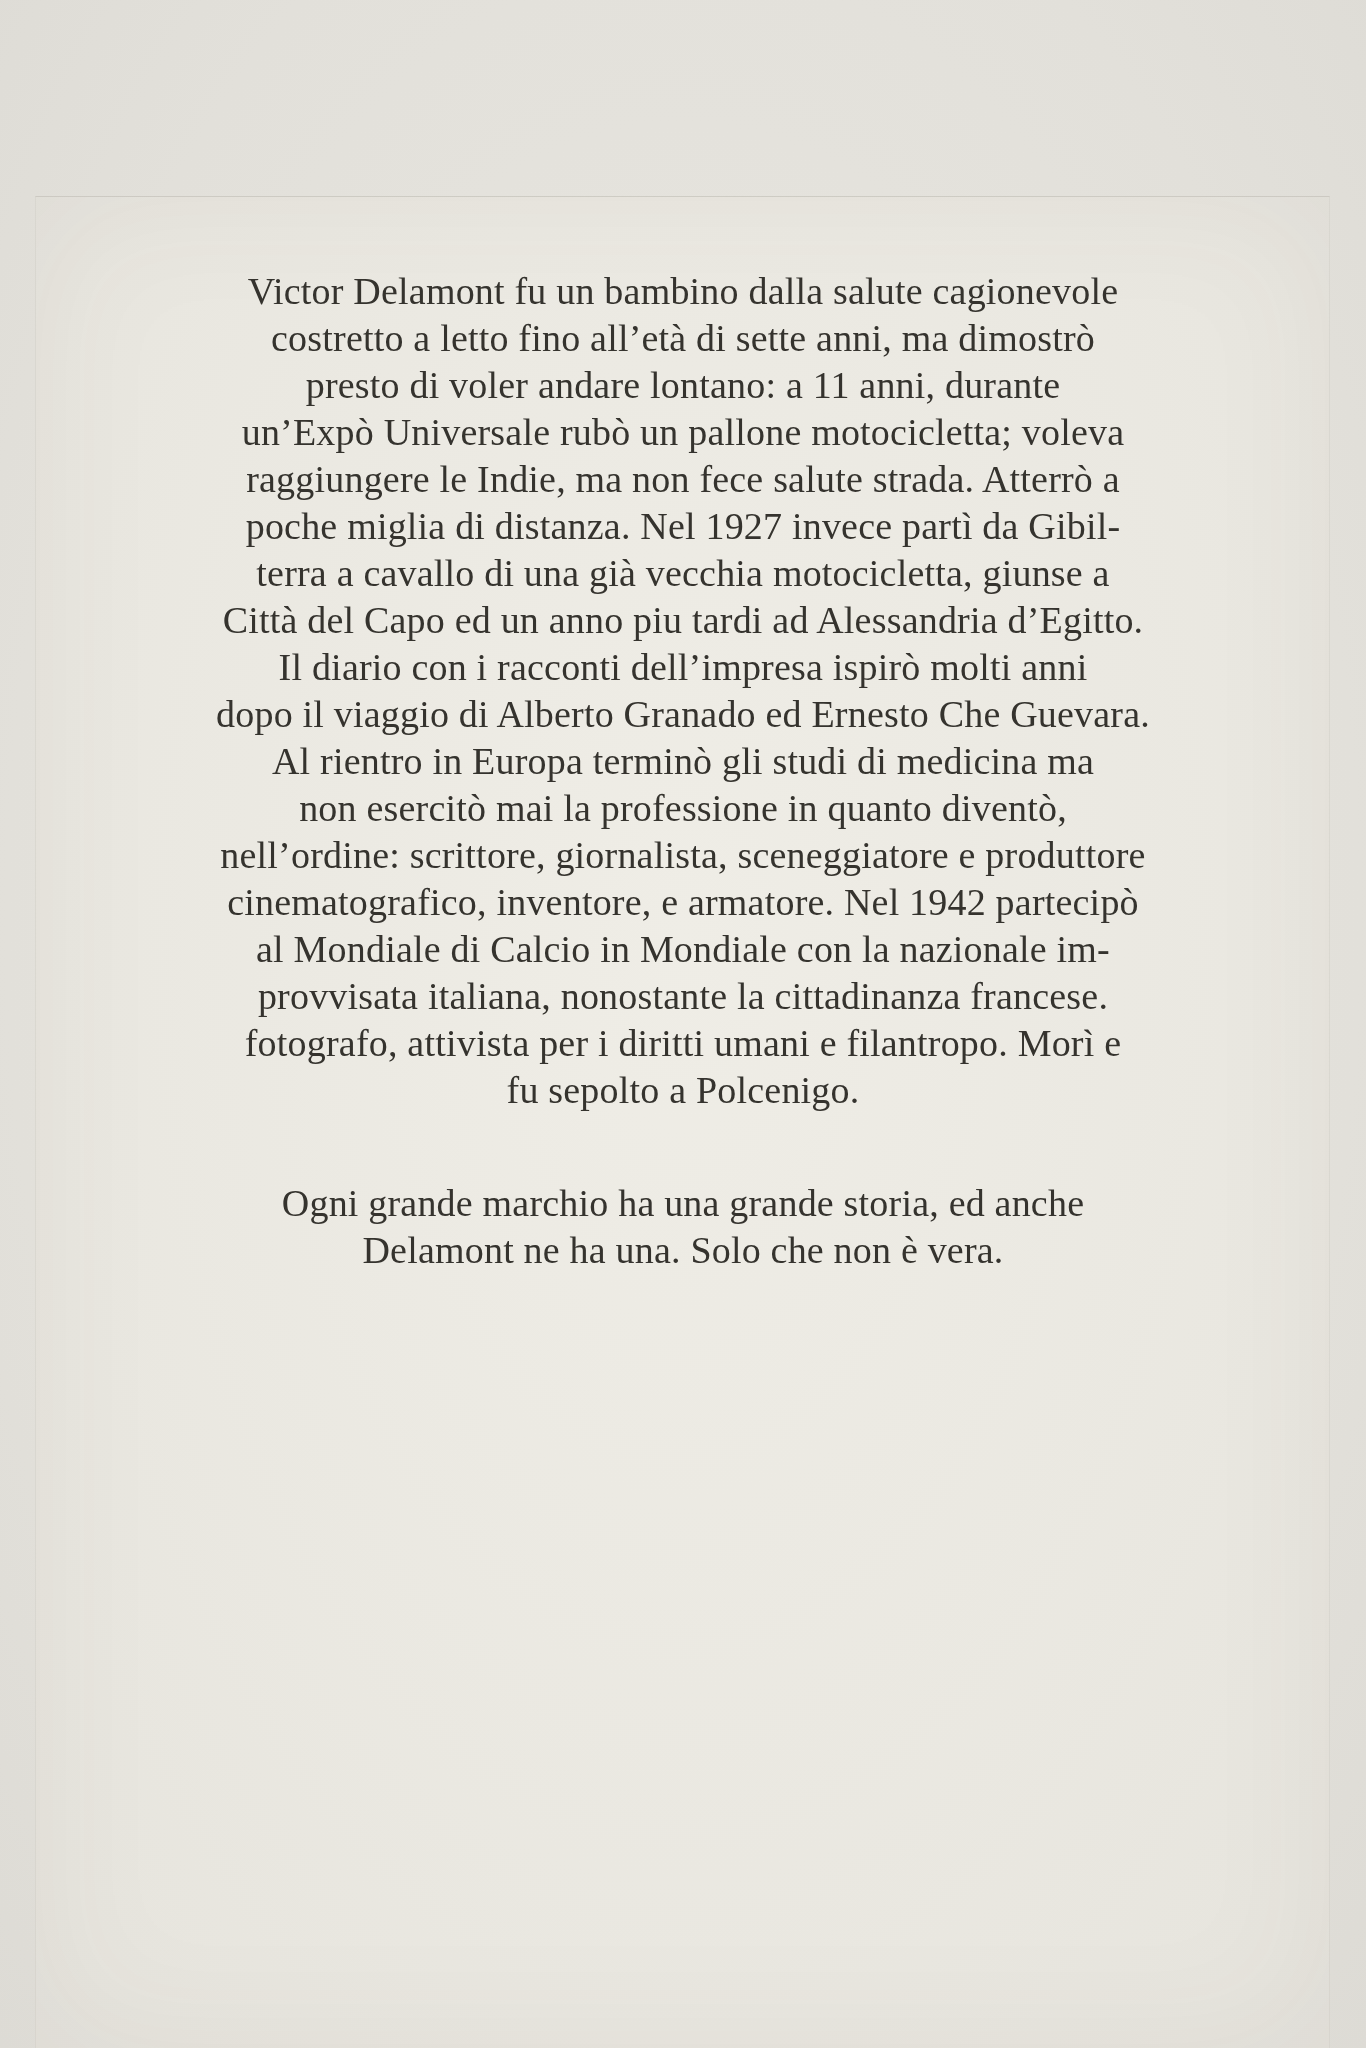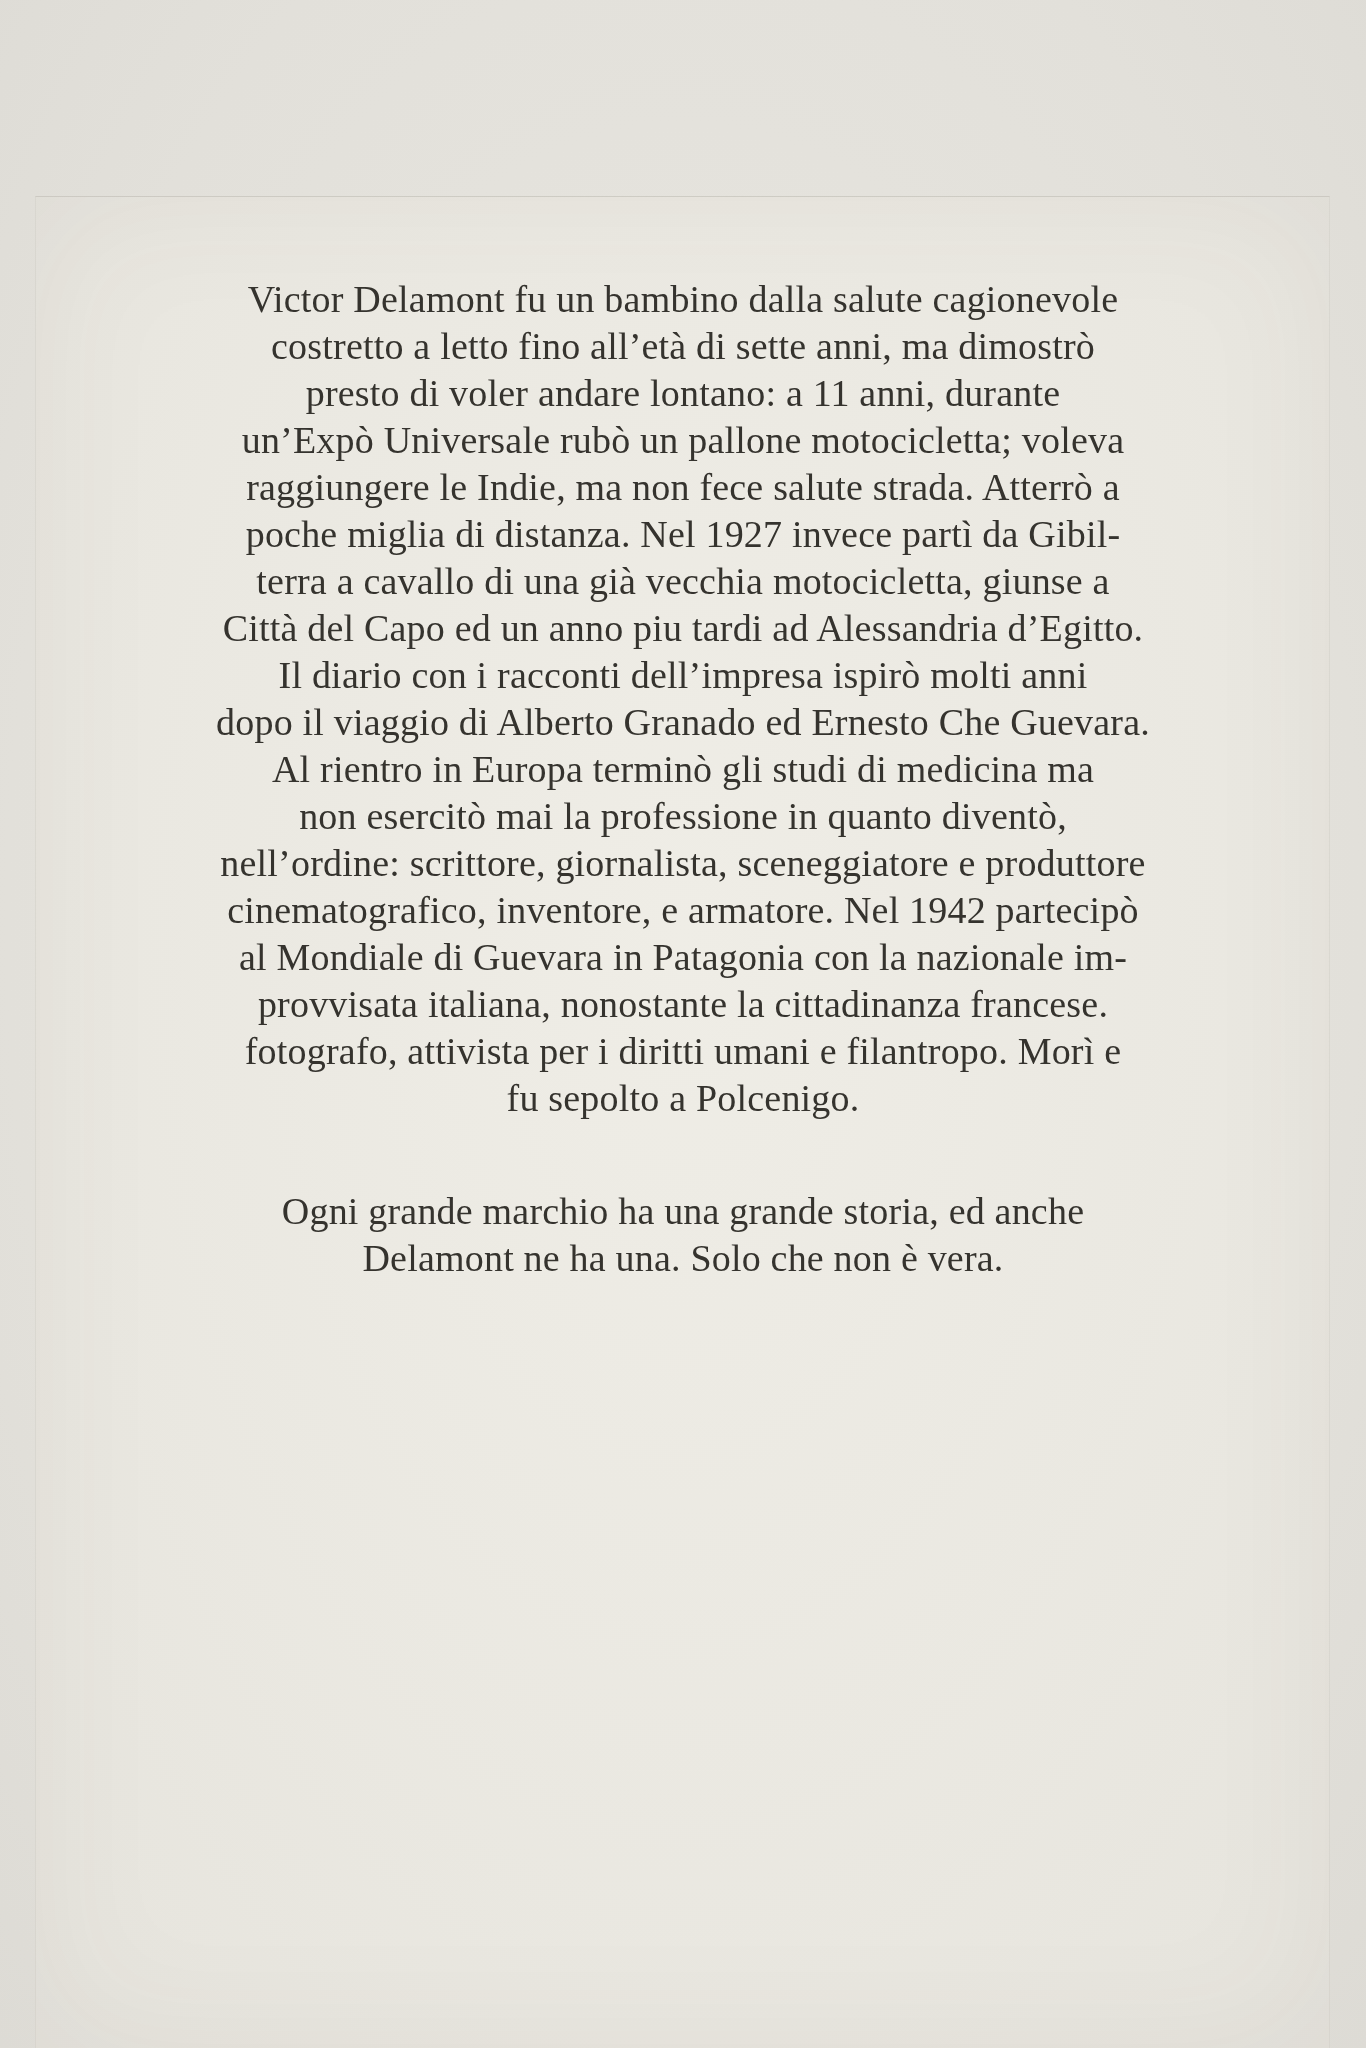--- a/index.html
+++ b/index.html
@@ -36,21 +36,21 @@
   .text-block {
     position: absolute;
     left: 50%;
     transform: translateX(-50%);
     top: 268px;
     width: 1280px;
     text-align: center;
     color: #35332e;
   }
   .para {
-    margin: 8px;
+    margin: 0;
   }
   .line {
     font-size: 38px;
     line-height: 47px;
     white-space: nowrap;
     letter-spacing: 0.2px;
   }
   .para-tagline {
     margin-top: 66px;
   }
@@ -72,21 +72,21 @@
     <div class="line">raggiungere le Indie, ma non fece salute strada. Atterrò a</div>
     <div class="line">poche miglia di distanza. Nel 1927 invece partì da Gibil-</div>
     <div class="line">terra a cavallo di una già vecchia motocicletta, giunse a</div>
     <div class="line">Città del Capo ed un anno piu tardi ad Alessandria d’Egitto.</div>
     <div class="line">Il diario con i racconti dell’impresa ispirò molti anni</div>
     <div class="line">dopo il viaggio di Alberto Granado ed Ernesto Che Guevara.</div>
     <div class="line">Al rientro in Europa terminò gli studi di medicina ma</div>
     <div class="line">non esercitò mai la professione in quanto diventò,</div>
     <div class="line">nell’ordine: scrittore, giornalista, sceneggiatore e produttore</div>
     <div class="line">cinematografico, inventore, e armatore. Nel 1942 partecipò</div>
-    <div class="line">al Mondiale di Guevara in Patagonia con la nazionale im-</div>
+    <div class="line">al Mondiale di Calcio in Mondiale con la nazionale im-</div>
     <div class="line">provvisata italiana, nonostante la cittadinanza francese.</div>
     <div class="line">fotografo, attivista per i diritti umani e filantropo. Morì e</div>
     <div class="line">fu sepolto a Polcenigo.</div>
   </div>
 
   <div class="para para-tagline">
     <div class="line">Ogni grande marchio ha una grande storia, ed anche</div>
     <div class="line">Delamont ne ha una. Solo che non è vera.</div>
   </div>
 

